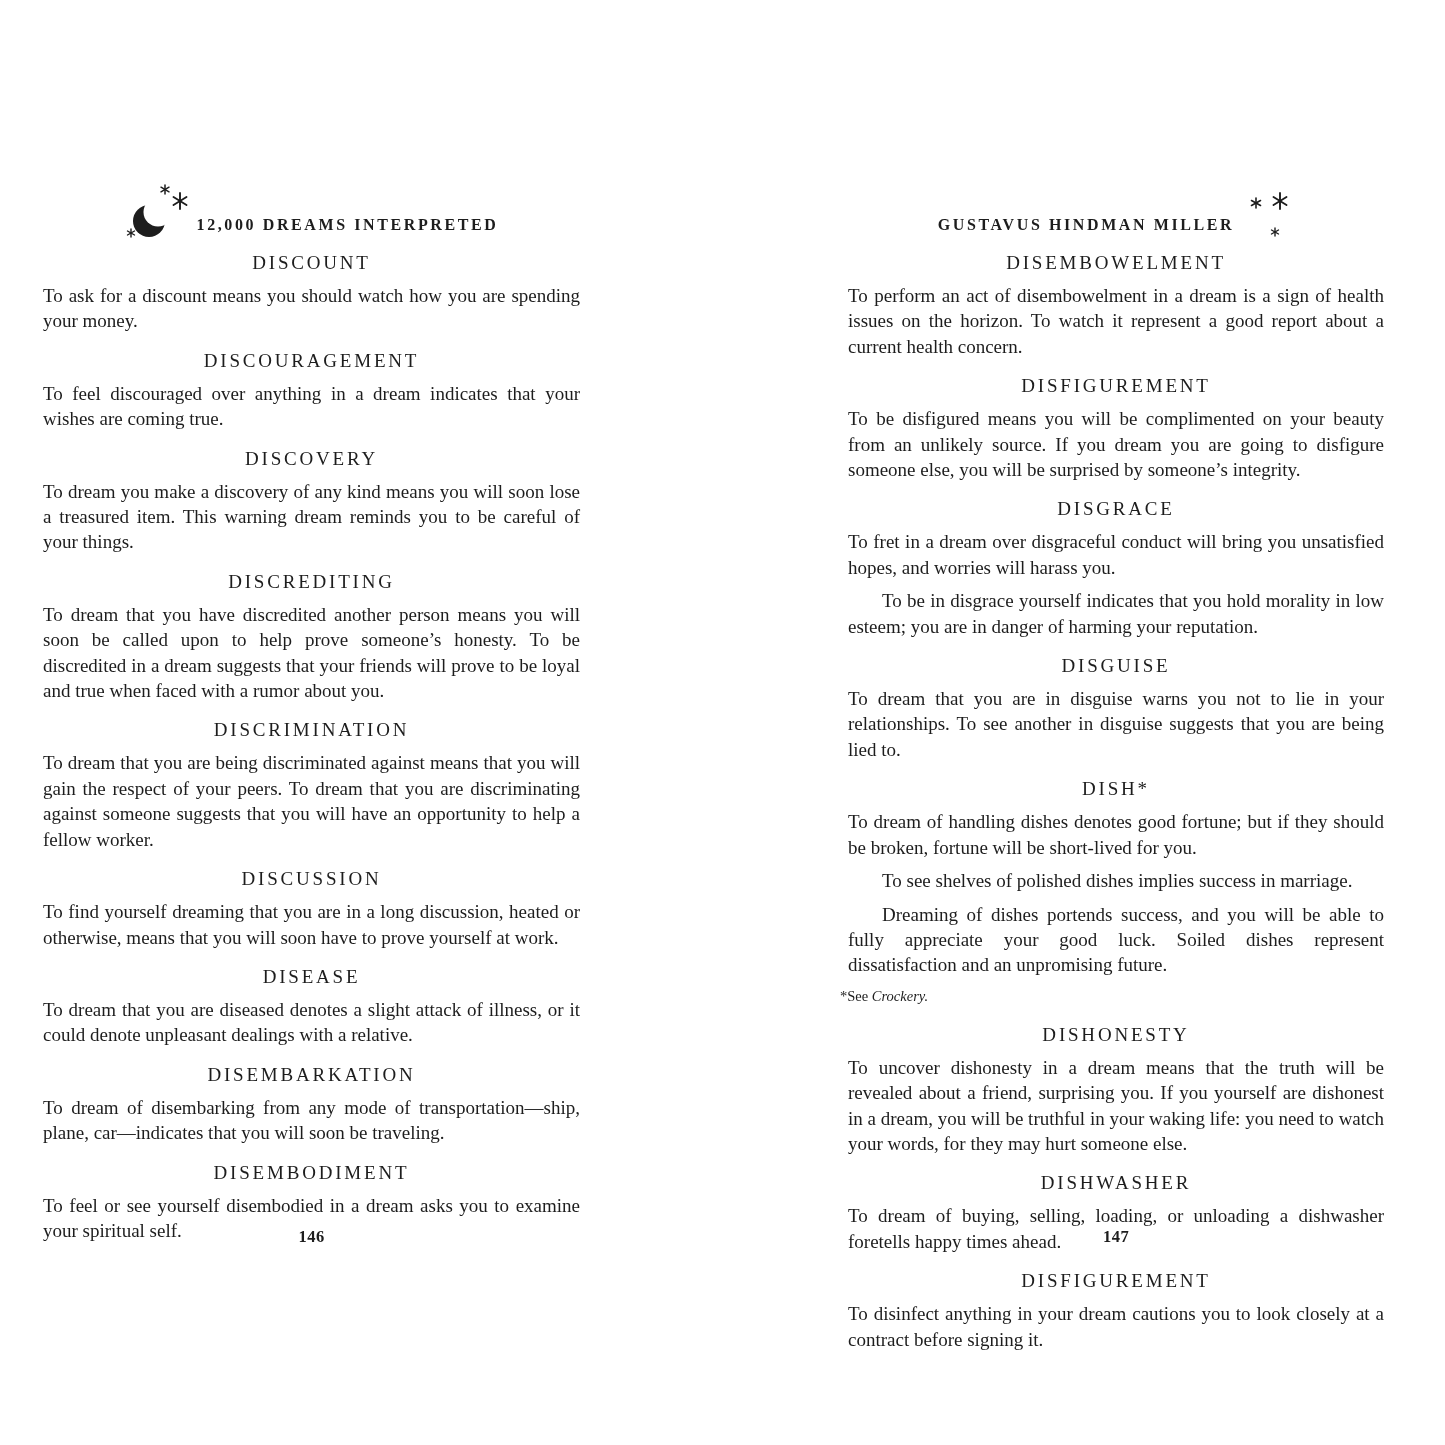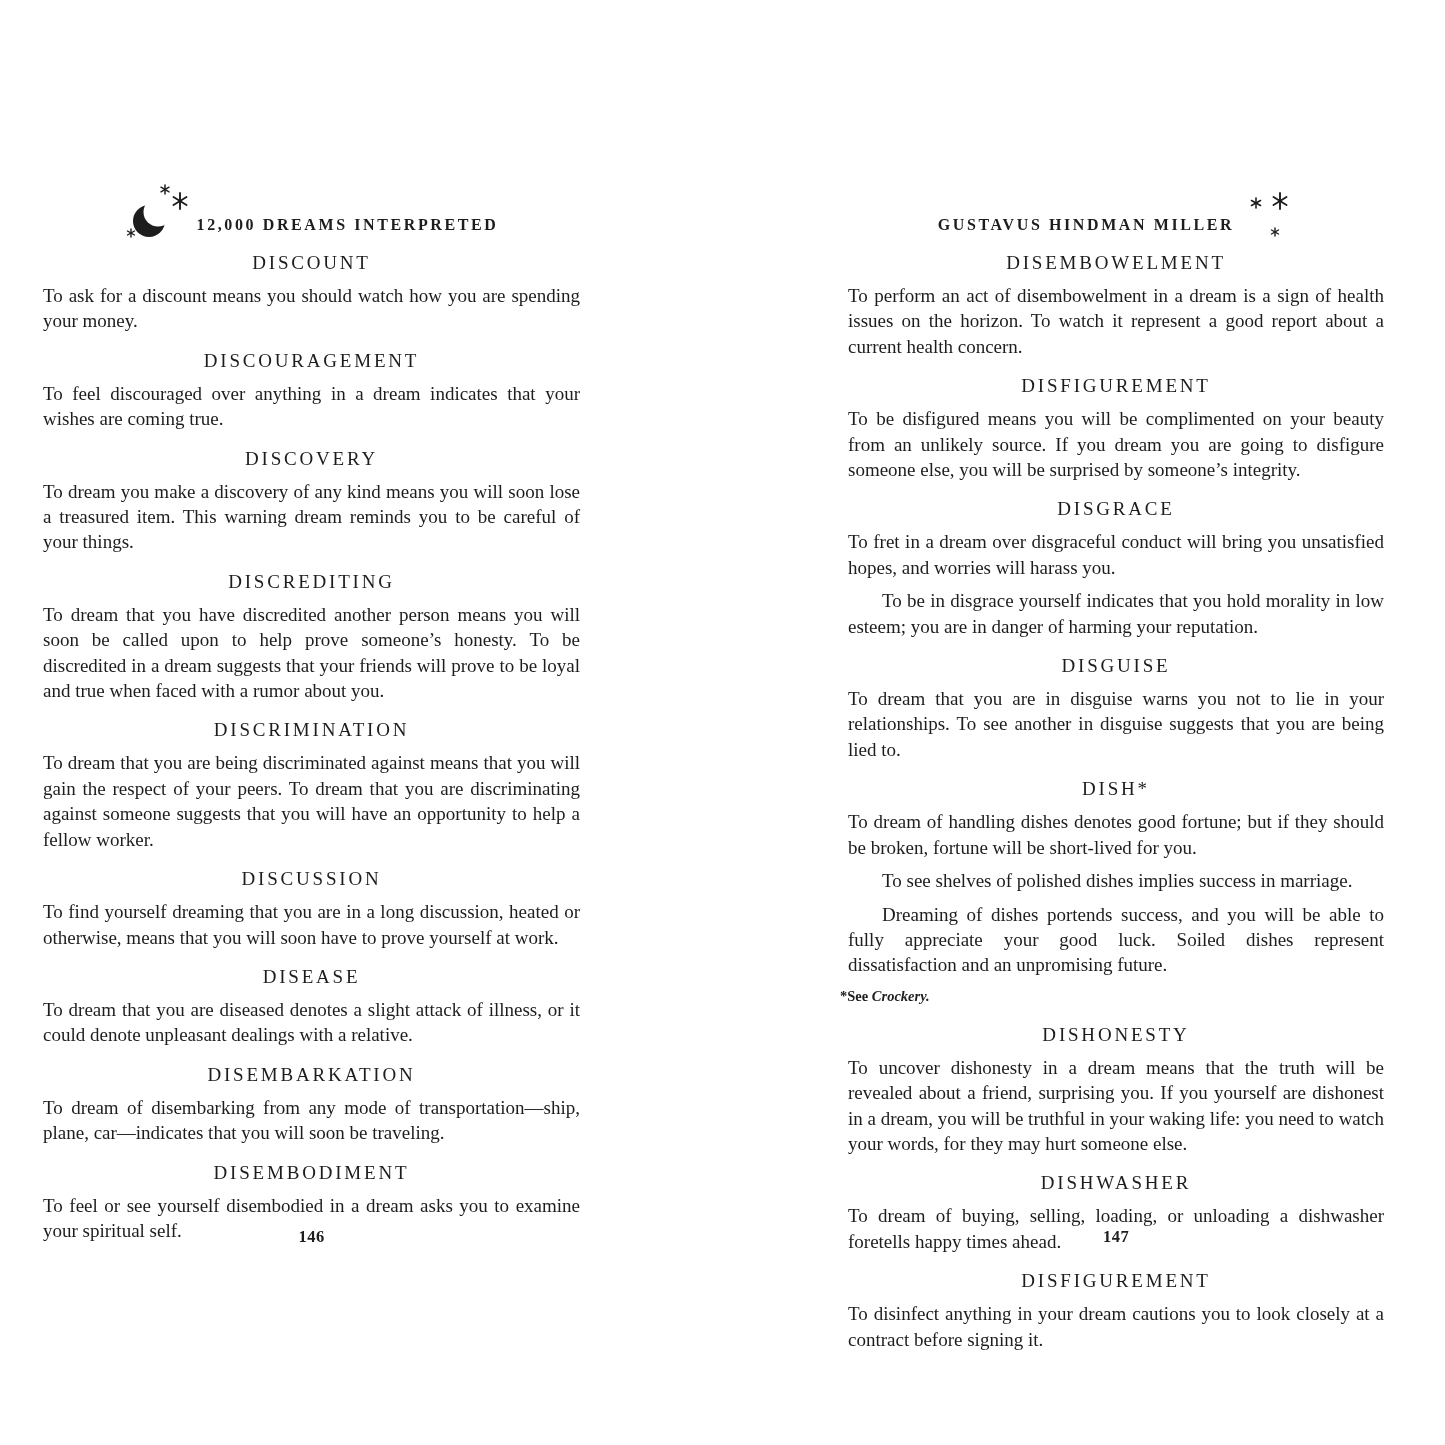--- a/index.html
+++ b/index.html
@@ -56,21 +56,20 @@
     font-size: 19px;
     line-height: 25.4px;
     text-align: justify;
   }
   .entry p.body.indent { text-indent: 34px; }
   .entry p.footnote {
     margin: 2px 0 16px 0;
     font-size: 14.5px;
     line-height: 20px;
     text-align: left;
-    font-weight: bold;
   }
   .entry p.footnote i { font-style: italic; }
 
   .page-number {
     position: absolute;
     top: 1227px;
     text-align: center;
     font-size: 16.5px;
     font-weight: bold;
     letter-spacing: 0.5px;

